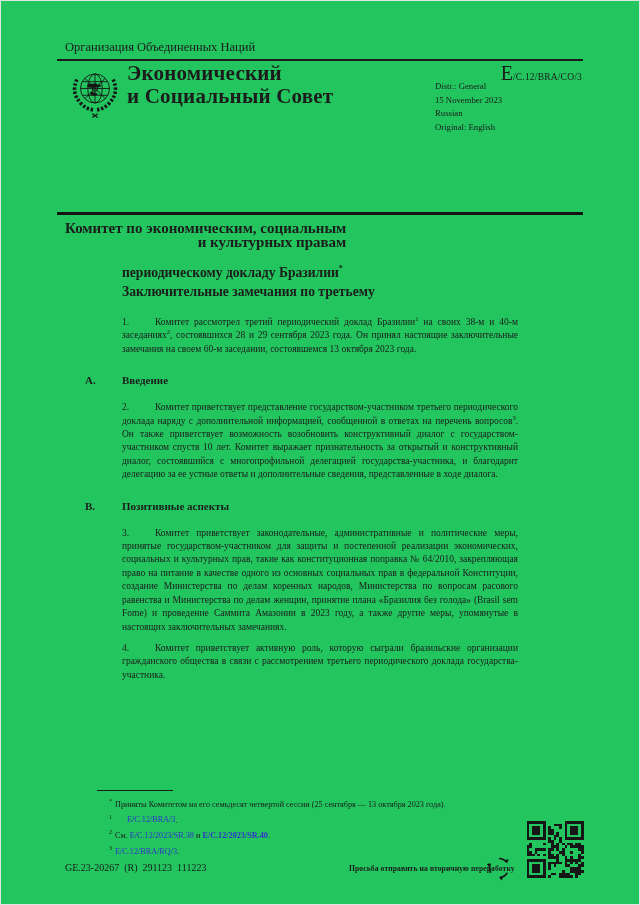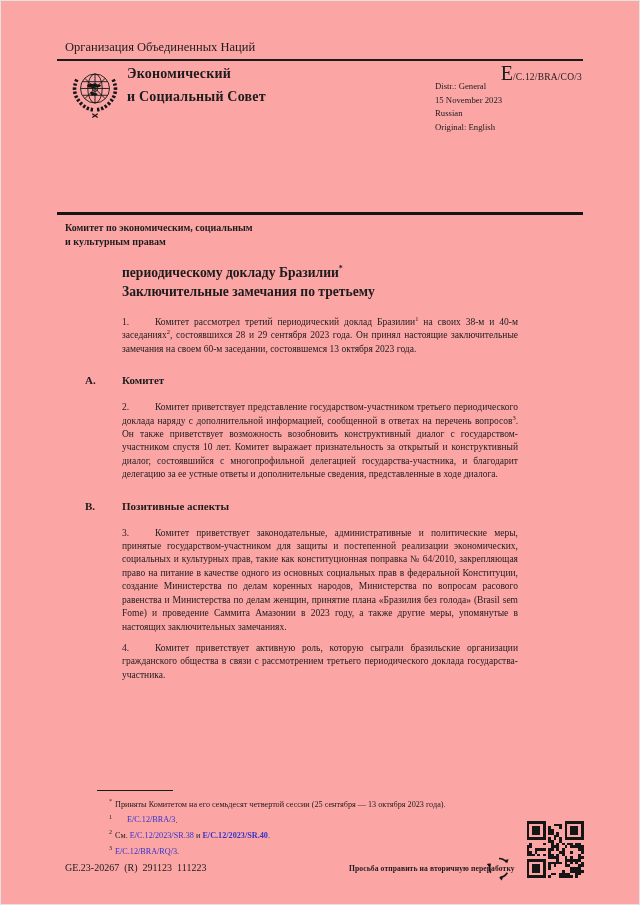--- a/index.html
+++ b/index.html
@@ -1,31 +1,31 @@
 <!DOCTYPE html>
 <html><head>
 <meta charset="utf-8">
 <style>
   html,body{margin:0;padding:0;background:#ffffff;}
   .page{
-    position:relative;width:640px;height:905px;background:#fca5a5;overflow:hidden;
+    position:relative;width:640px;height:905px;background:#22c55e;overflow:hidden;
     font-family:"Liberation Serif", serif;color:#1c1c1c;
     box-shadow:inset 0 0 0 1px #e3e3e3;
   }
   .abs{position:absolute;}
   .org-name{left:65px;top:40px;font-size:12.5px;}
   .doc-symbol{right:58px;top:33px;display:flex;align-items:baseline;}
   .doc-symbol .big-e{font-size:20px;}
   .doc-symbol .rest{font-size:9.5px;letter-spacing:.2px;margin-top:39px;}
   .rule-top{left:57px;top:59px;width:526px;height:2px;background:#1b1b1b;}
   .emblem{left:66px;top:64px;width:58px;height:58px;}
-  .council{left:127px;top:62px;font-size:14px;font-weight:bold;line-height:23px;letter-spacing:.2px;}
+  .council{left:127px;top:62px;font-size:21px;font-weight:bold;line-height:23px;letter-spacing:.2px;}
   .distr{left:435px;top:80px;font-size:8.7px;line-height:13.5px;}
   .bar-thick{left:57px;top:212px;width:526px;height:3px;background:#151515;}
-  .committee{left:65px;top:221px;font-size:10px;font-weight:bold;line-height:14px;}
+  .committee{left:65px;top:221px;font-size:15px;font-weight:bold;line-height:14px;text-align:right;}
   .doc-title{left:122px;top:259px;font-size:13.6px;font-weight:bold;line-height:19px;}
   .doc-title sup{font-size:8px;}
   .doc-body{left:122px;top:316px;width:396px;font-size:9.5px;line-height:13.4px;text-align:justify;}
   .para{margin:0 0 8px 0;position:relative;}
   .para .num{display:inline-block;width:33px;}
   .fnref{font-size:6.5px;line-height:0;}
   .section-heading{position:relative;margin:17px 0 13px 0;font-size:11px;font-weight:bold;line-height:15px;text-align:left;}
   .section-letter{position:absolute;left:-37px;top:0;}
   .fn-sep{left:97px;top:790px;width:76px;height:1px;background:#1b1b1b;}
   .footnotes{left:97px;top:795px;width:432px;font-size:8.2px;line-height:13px;}
@@ -86,31 +86,31 @@
     <div>Distr.: General</div>
     <div>15 November 2023</div>
     <div>Russian</div>
     <div>Original: English</div>
   </div>
 
   <div class="abs bar-thick"></div>
 
   <div class="abs committee">
     <div>Комитет по экономическим, социальным</div>
-    <div>и культурным правам</div>
+    <div>и культурных правам</div>
   </div>
 
   <div class="abs doc-title">
     <div><span>периодическому докладу Бразилии</span><sup>*</sup></div>
     <div>Заключительные замечания по третьему</div>
   </div>
 
   <div class="abs doc-body">
       <div class="para"><span class="num">1.</span><span>Комитет рассмотрел третий периодический доклад Бразилии</span><sup class="fnref">1</sup><span> на своих 38-м и 40-м заседаниях</span><sup class="fnref">2</sup><span>, состоявшихся 28 и 29 сентября 2023 года. Он принял настоящие заключительные замечания на своем 60-м заседании, состоявшемся 13 октября 2023 года.</span></div>
-      <div class="section-heading"><span class="section-letter">A.</span><span>Комитет</span></div>
+      <div class="section-heading"><span class="section-letter">A.</span><span>Введение</span></div>
       <div class="para"><span class="num">2.</span><span>Комитет приветствует представление государством-участником третьего периодического доклада наряду с дополнительной информацией, сообщенной в ответах на перечень вопросов</span><sup class="fnref">3</sup><span>. Он также приветствует возможность возобновить конструктивный диалог с государством-участником спустя 10 лет. Комитет выражает признательность за открытый и конструктивный диалог, состоявшийся с многопрофильной делегацией государства-участника, и благодарит делегацию за ее устные ответы и дополнительные сведения, представленные в ходе диалога.</span></div>
       <div class="section-heading"><span class="section-letter">B.</span><span>Позитивные аспекты</span></div>
       <div class="para"><span class="num">3.</span><span>Комитет приветствует законодательные, административные и политические меры, принятые государством-участником для защиты и постепенной реализации экономических, социальных и культурных прав, такие как конституционная поправка № 64/2010, закрепляющая право на питание в качестве одного из основных социальных прав в федеральной Конституции, создание Министерства по делам коренных народов, Министерства по вопросам расового равенства и Министерства по делам женщин, принятие плана «Бразилия без голода» (Brasil sem Fome) и проведение Саммита Амазонии в 2023 году, а также другие меры, упомянутые в настоящих заключительных замечаниях.</span></div>
       <div class="para"><span class="num">4.</span><span>Комитет приветствует активную роль, которую сыграли бразильские организации гражданского общества в связи с рассмотрением третьего периодического доклада государства-участника.</span></div>
     </div>
 
   <div class="abs fn-sep"></div>
   <div class="abs footnotes">
       <div class="footnote"><sup>* </sup><span>Приняты Комитетом на его семьдесят четвертой сессии (25 сентября — 13 октября 2023 года).</span></div>
       <div class="footnote"><sup>1 </sup><span class="fn-link" style="color: rgb(51, 51, 204); margin-left: 12px;">E/C.12/BRA/3</span><span>.</span></div>

